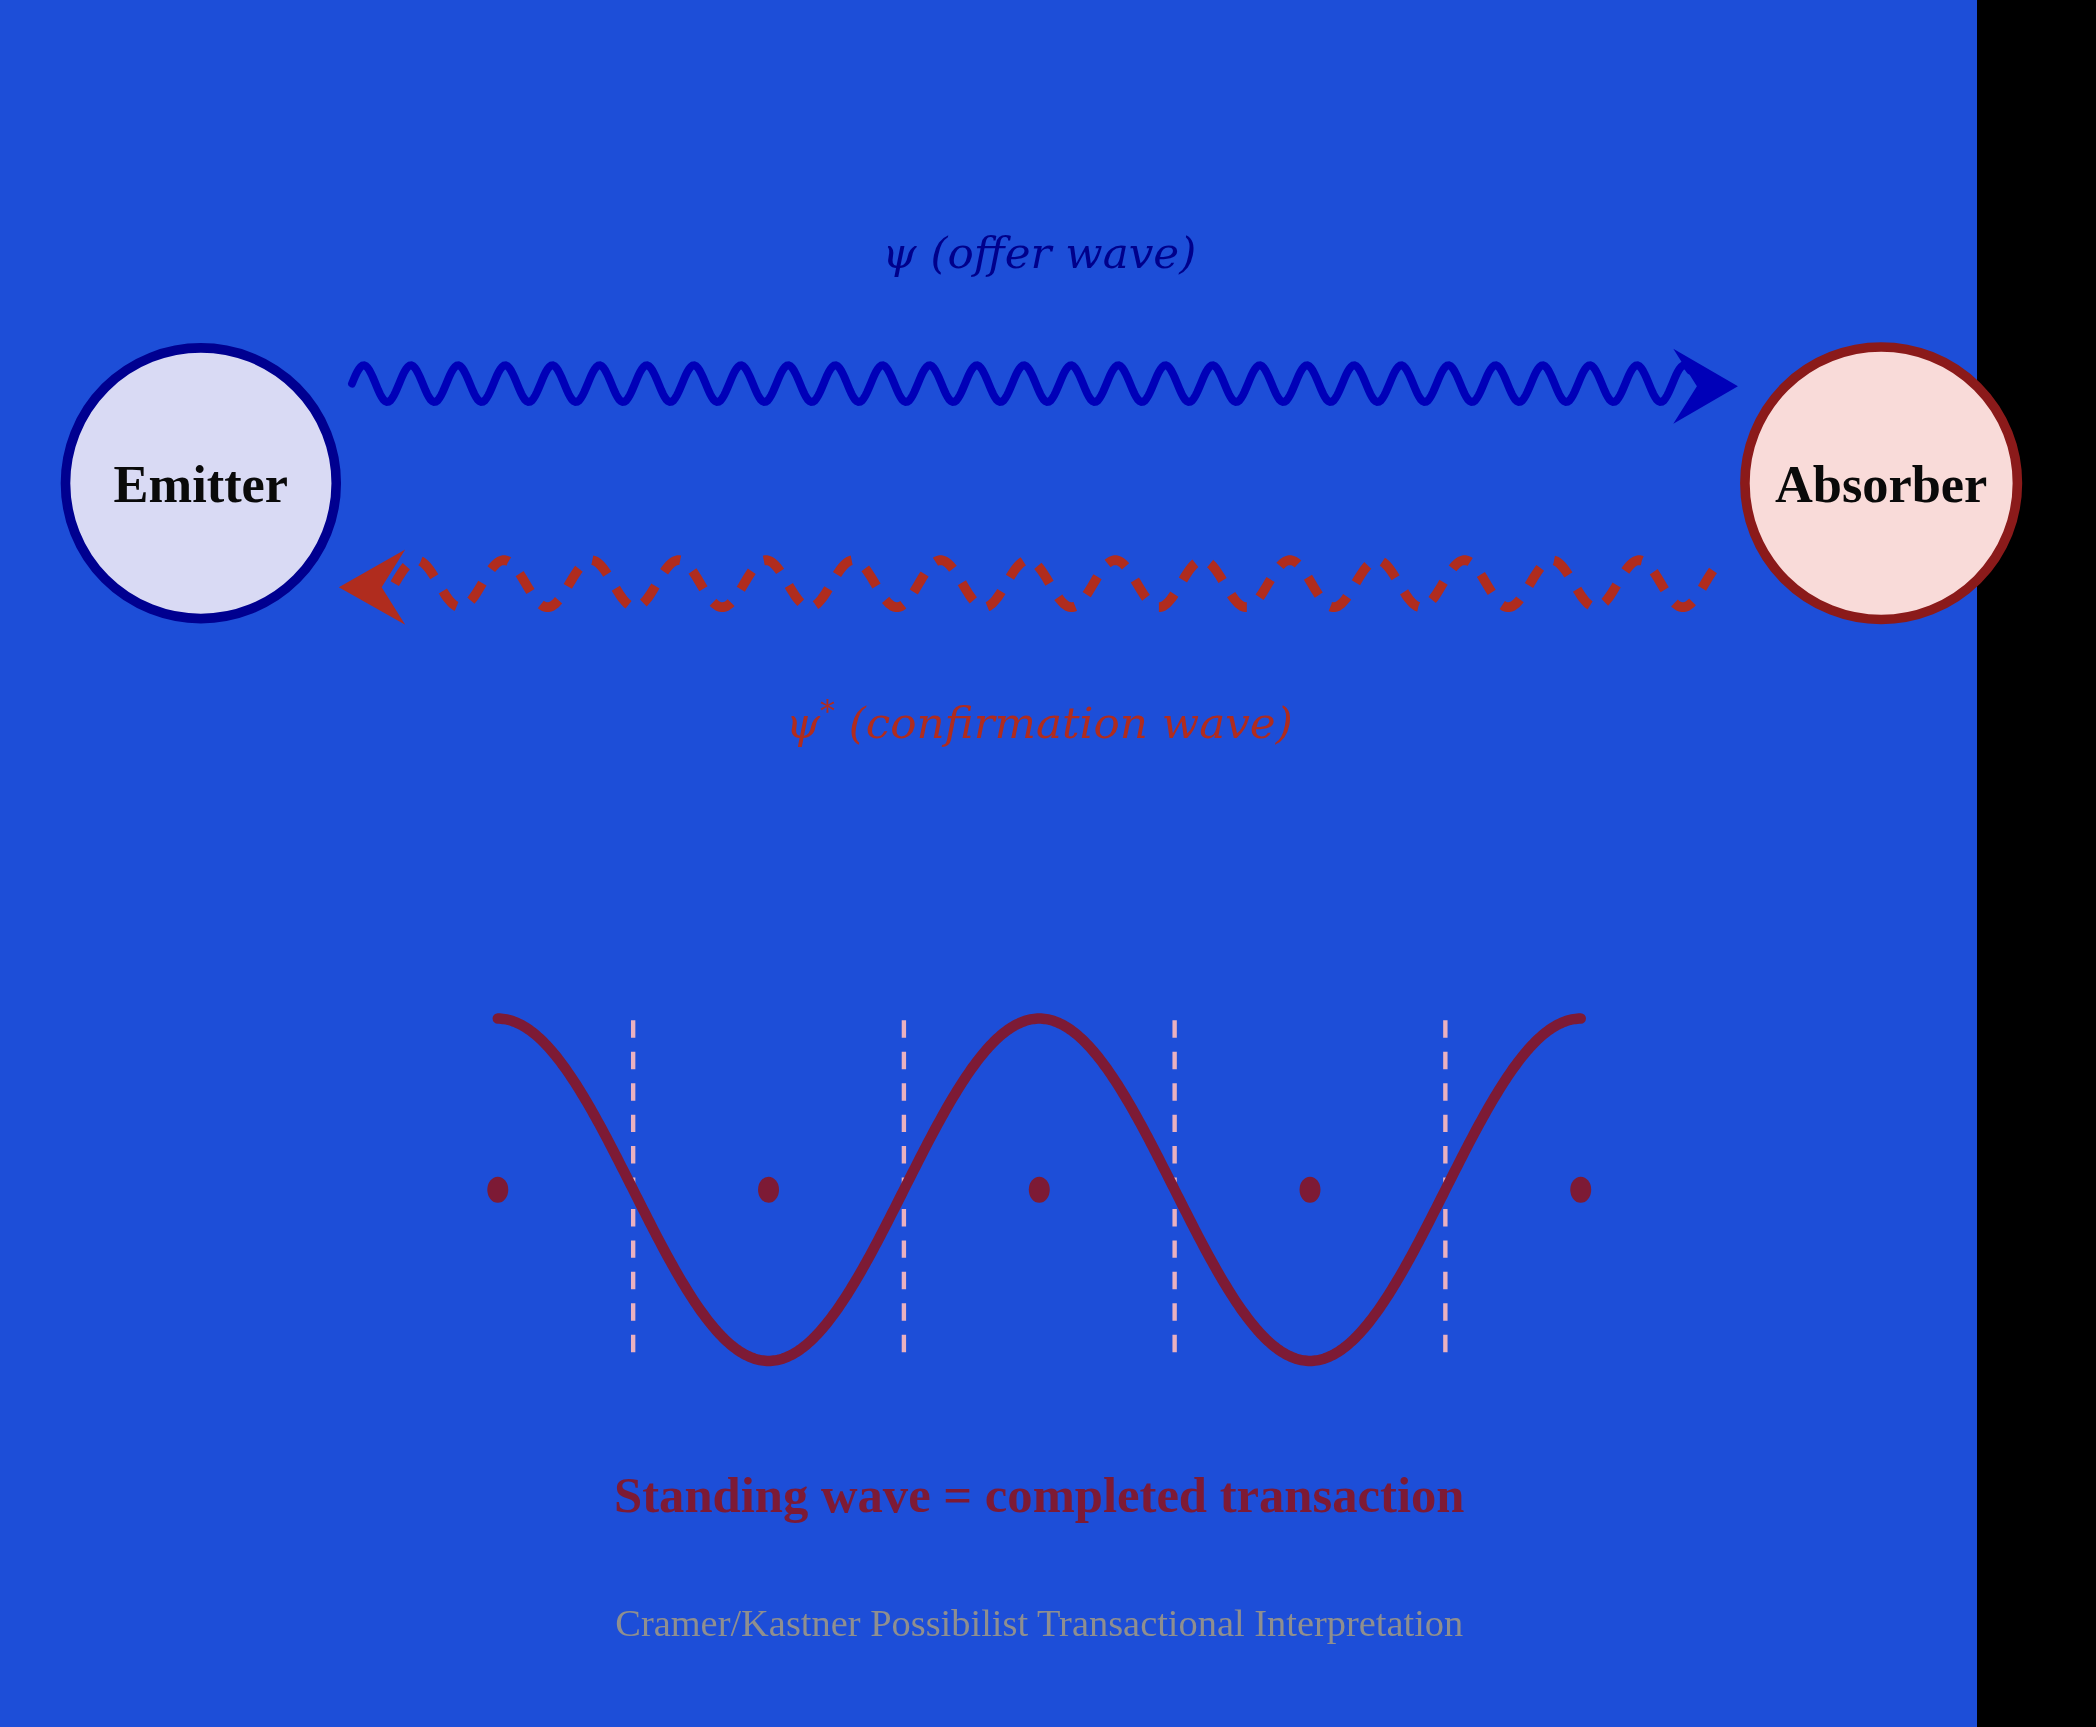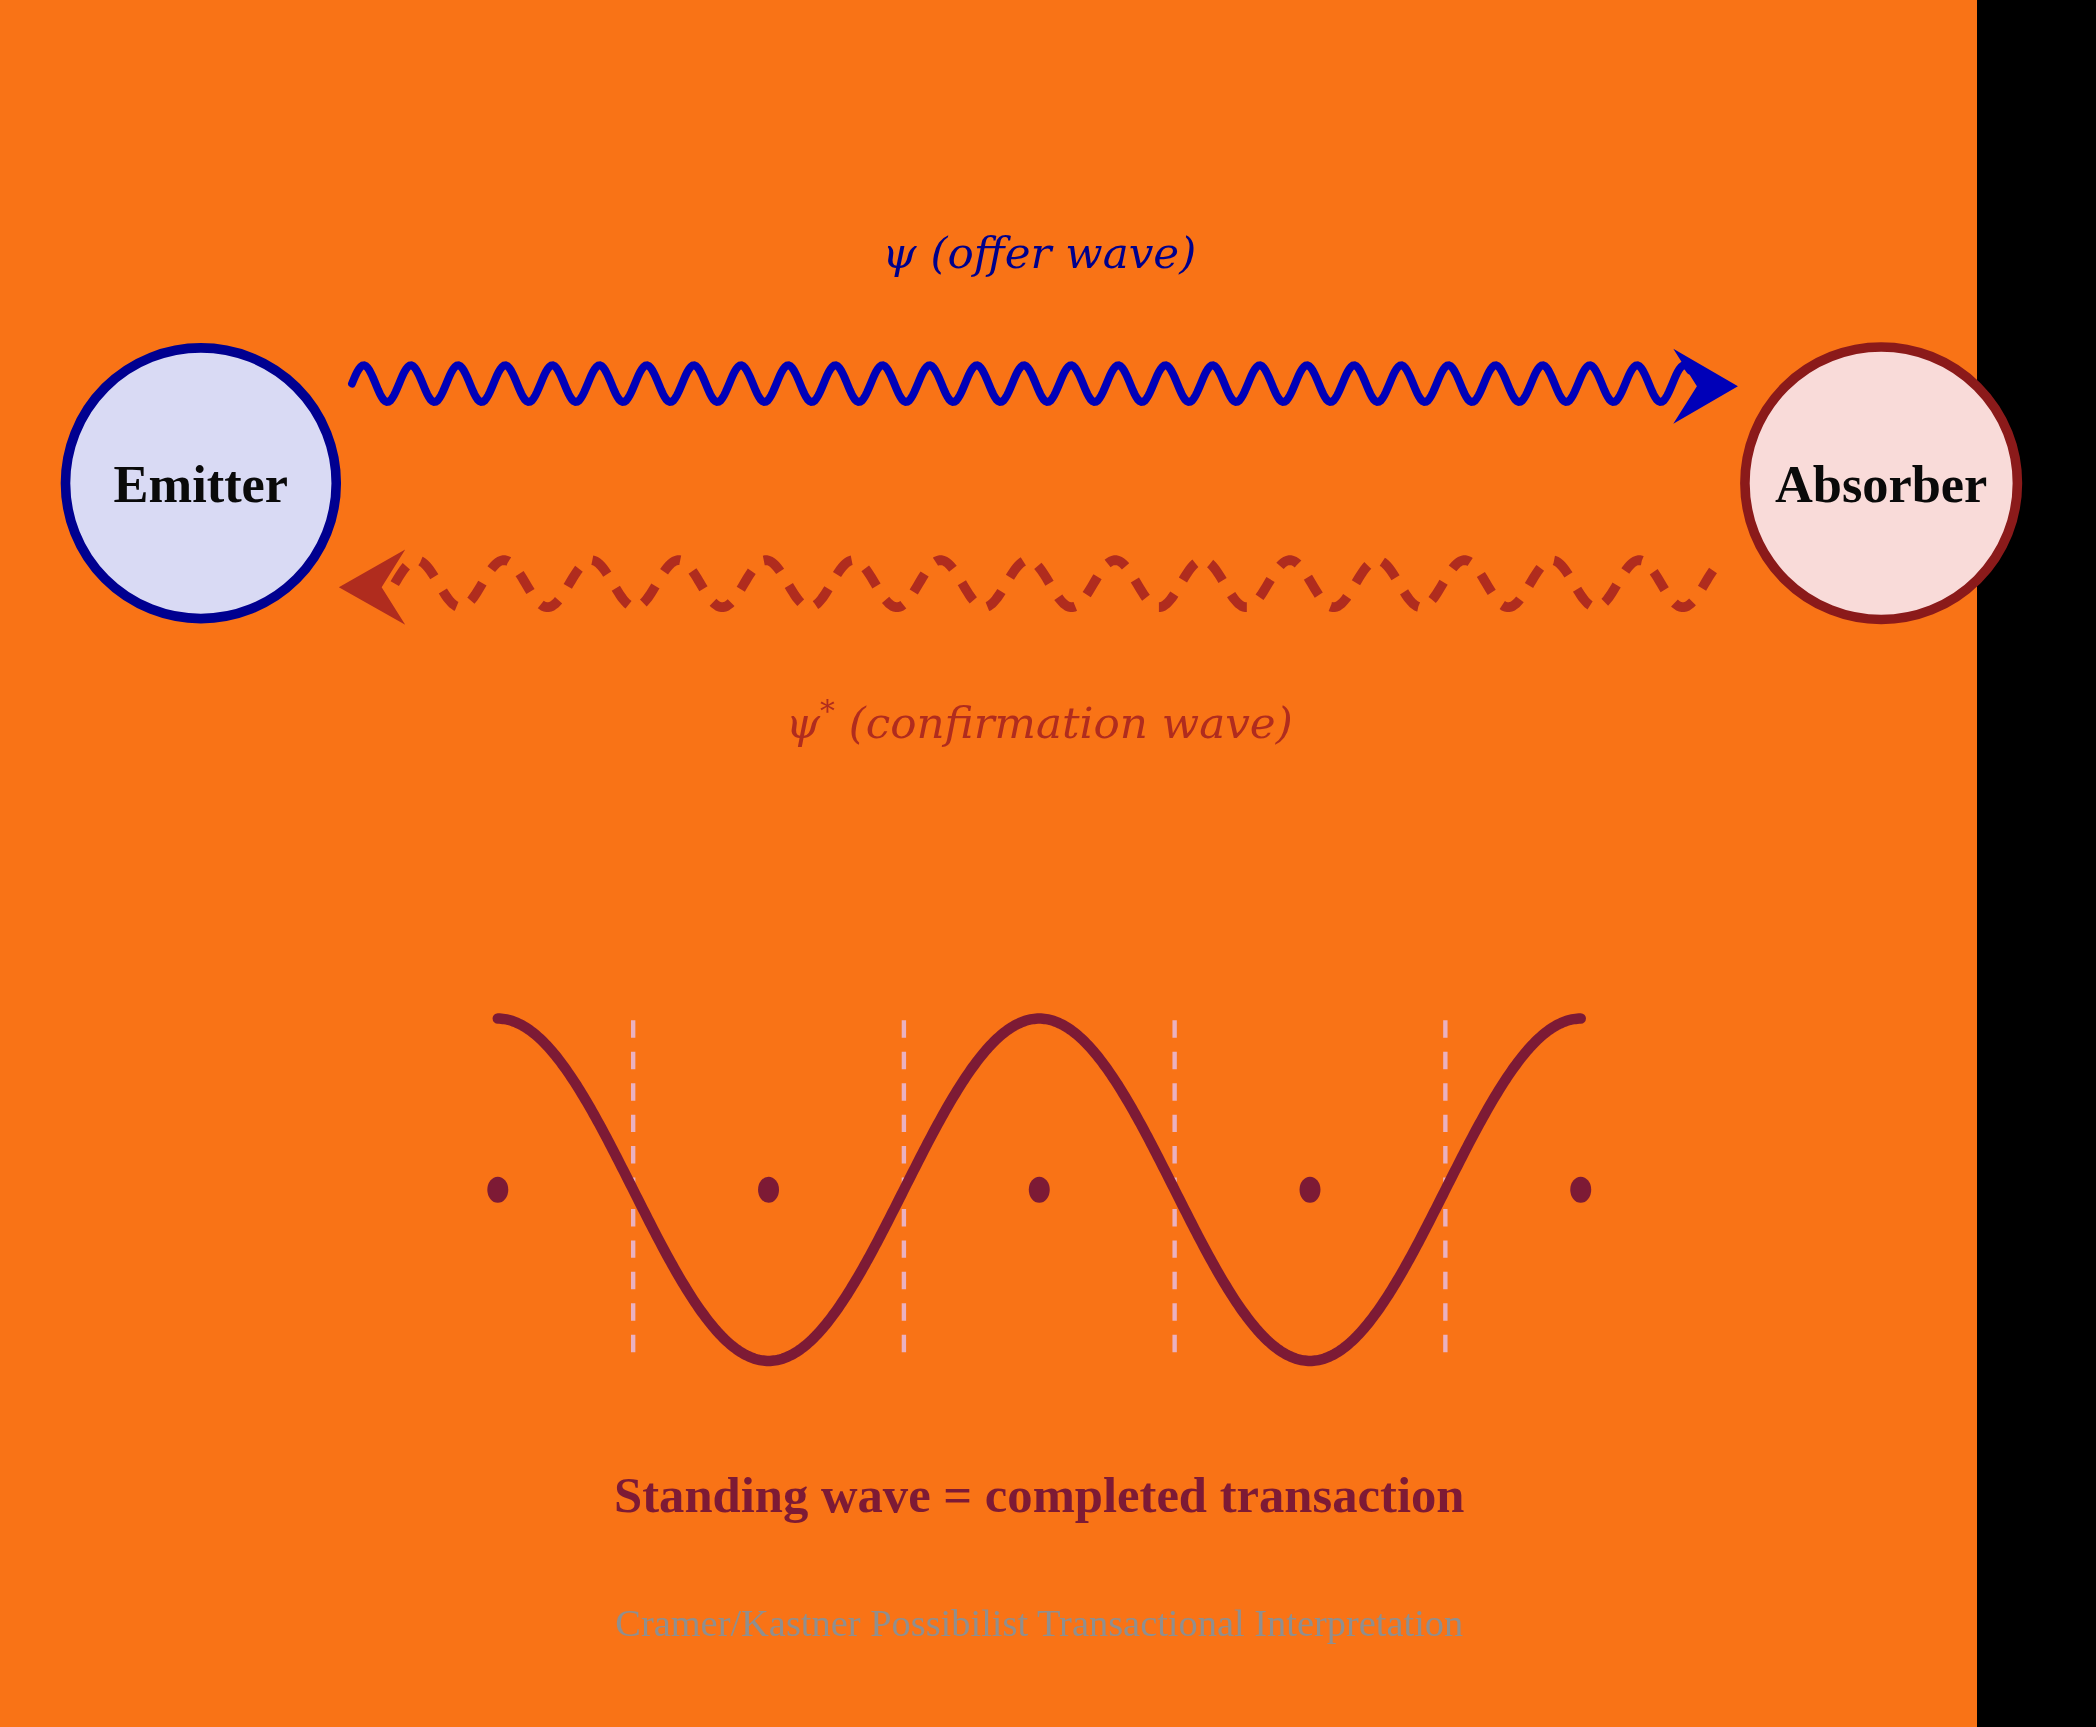--- a/index.html
+++ b/index.html
@@ -3,21 +3,21 @@
 <meta charset="utf-8">
 <style>
   html, body {
     margin: 0;
     padding: 0;
     background: #000000;
   }
   .stage {
     width: 1977px;
     height: 1728px;
-    background: #f97316;
+    background: #1d4ed8;
     position: relative;
   }
   svg { display: block; }
   text { user-select: none; }
   .node-label {
     font-family: "Liberation Serif", "DejaVu Serif", serif;
     font-weight: bold;
     font-size: 60px;
     fill: #0a0a0a;
   }

